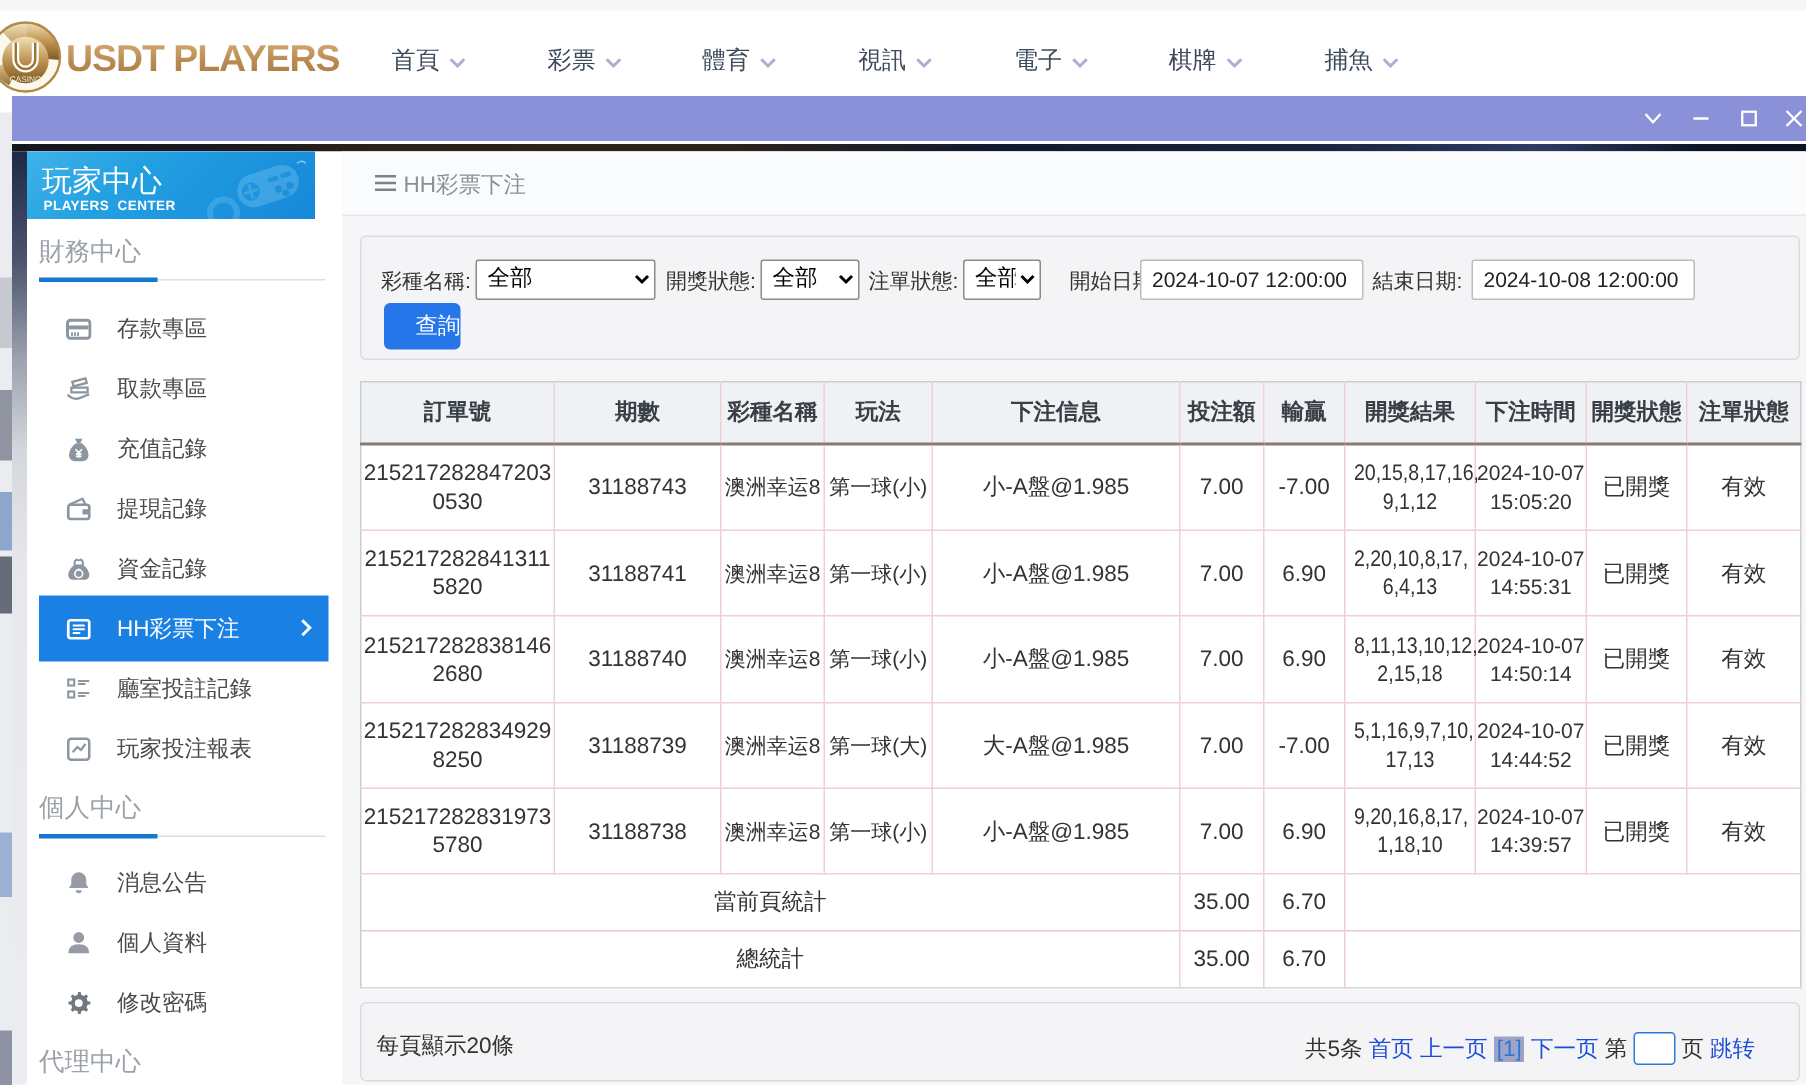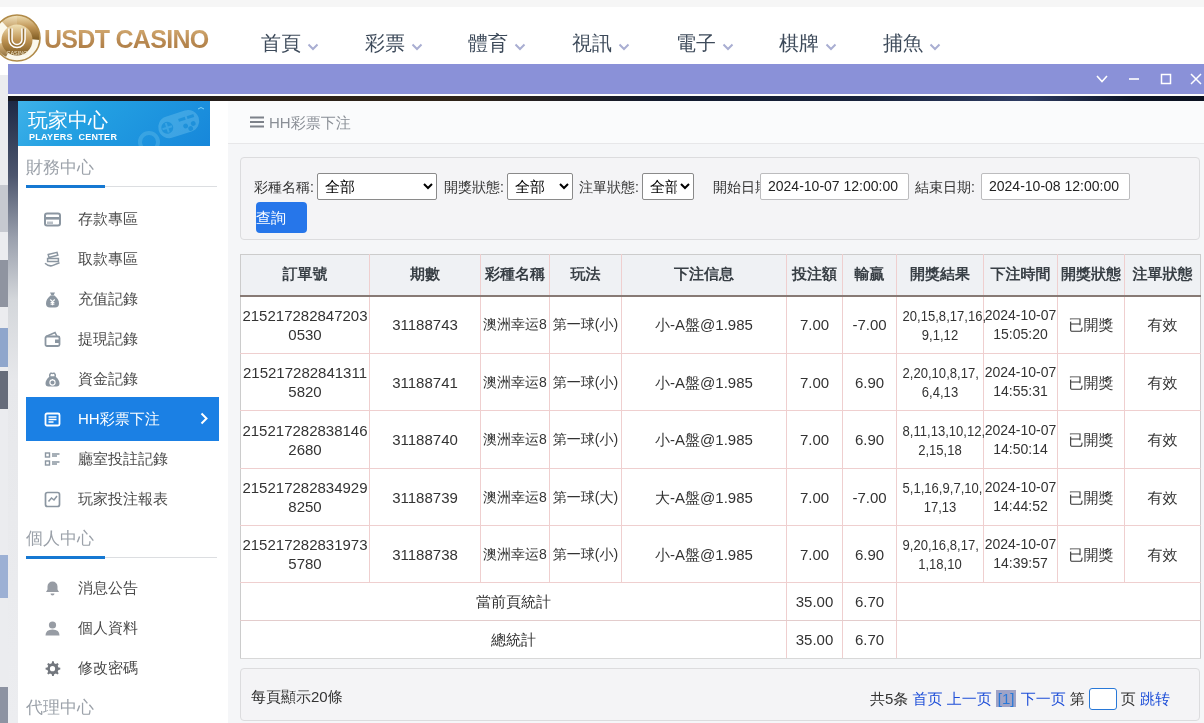--- a/index.html
+++ b/index.html
@@ -2,21 +2,21 @@
 <html><head>
 <meta charset="utf-8">
 <style>
 *{margin:0;padding:0;box-sizing:border-box}
 html,body{width:1204px;height:723px;overflow:hidden;font-family:"Liberation Sans",sans-serif;background:#fff}
 .abs{position:absolute}
 
 #topstrip{left:0;top:0;width:1204px;height:7px;background:#f6f6f6}
 #logoCircle{left:-7px;top:14px;width:48px;height:48px}
 #logoText{left:44px;top:25px;font-size:25px;font-weight:bold;letter-spacing:-0.7px;background:linear-gradient(180deg,#d3ab72 10%,#b98a52 55%,#ad7c44 90%);-webkit-background-clip:text;background-clip:text;color:transparent}
-.nav{top:30px;height:20px;font-size:20px;color:#3d4a5a;white-space:nowrap}
+.nav{top:30px;height:20px;font-size:16px;color:#3d4a5a;white-space:nowrap}
 .nav svg{vertical-align:-1px;margin-left:6px}
 
 #titlebar{left:8px;top:64px;width:1196px;height:30px;background:#8a91d8}
 #titlebar svg{position:absolute;top:9px}
 #whiteline{left:8px;top:94px;width:1196px;height:2px;background:#fdfdfd}
 #darkstrip{left:8px;top:96px;width:1196px;height:5px;background:linear-gradient(90deg,#15161e 0%,#191921 10%,#2b2118 21%,#2f2419 38%,#121a2e 55%,#18233c 72%,#2e3c63 85%,#0d1526 94%,#0b1120 100%)}
 
 #leftedge{left:0;top:75px;width:8px;height:648px;background:#ebecef}
 #winborder{left:8px;top:101px;width:10px;height:622px;background:linear-gradient(180deg,#1d2946 0%,#4d566e 12%,#9aa0ad 22%,#d4d7db 32%,#e7e8eb 45%,#ecedf0 100%)}
 
@@ -34,23 +34,23 @@
 #miActive .ic{position:absolute;left:18px;top:14px;width:17px;height:17px}
 #miActive .tx{position:absolute;left:52px;top:13px;font-size:15px;color:#fff}
 
 
 #main{left:228px;top:101px;width:976px;height:622px;background:#f5f6f8}
 #crumbBar{position:absolute;left:0;top:0;width:976px;height:43px;background:#fafbfc;border-bottom:1px solid #e7e7e9}
 #crumbBar .ham{position:absolute;left:22px;top:15px}
 #crumbBar .tx{position:absolute;left:41px;top:13px;font-size:15px;color:#8a8f96}
 #filter{position:absolute;left:12px;top:56px;width:960px;height:83px;background:#f4f4f6;border:1px solid #dcdcde;border-radius:4px}
 #filter .lab{position:absolute;top:21px;font-size:14px;color:#333}
-select{position:absolute;top:15px;height:27px;padding-left:3px;font-size:15px;font-family:Liberation Serif, serif;color:#000;border:1px solid #8a8a8a;border-radius:2px;background:#fff}
+select{position:absolute;top:15px;height:27px;padding-left:3px;font-size:15px;font-family:Liberation Mono, monospace;color:#000;border:1px solid #8a8a8a;border-radius:2px;background:#fff}
 .dinput{position:absolute;top:15px;height:27px;font-size:14px;color:#222;border:1px solid #bcbcbe;border-radius:2px;background:#fff;line-height:25px;padding-left:7px;white-space:nowrap}
-#btnQuery{position:absolute;left:15px;top:44px;width:51px;height:31px;background:#2676ea;border-radius:4px;color:#fff;font-size:15px;text-align:left;line-height:31px}
+#btnQuery{position:absolute;left:15px;top:44px;width:51px;height:31px;background:#2676ea;border-radius:4px;color:#fff;font-size:15px;text-align:right;line-height:31px}
 
 #tablebox{position:absolute;left:12px;top:153px;width:960px;background:#fff}
 table{border-collapse:collapse;table-layout:fixed;width:960px;font-size:15px;color:#333}
 th{background:#eff1f4;font-weight:bold;color:#383f45;height:41px;border:1px solid #efcfcf;border-top:1px solid #ccc;border-bottom:2px solid #877a75;padding:0}
 td{border:1px solid #efcfcf;text-align:center;padding:0;line-height:19px}
 tr.dr td{height:57px}
 tr.h58 td{height:58px}
 tr.h57 td{height:57px}
 td.zh{white-space:nowrap;font-size:14px}
 td.dt{font-size:14px}
@@ -88,21 +88,21 @@
   <circle cx="24" cy="24" r="23" fill="#fbf8ec"></circle>
   <path d="M24 1 A23 23 0 0 1 46.9 26 L24 24 Z" fill="url(#gold2)"></path>
   <path d="M8 6.5 A23 23 0 0 1 24 1 L24 24 Z" fill="url(#gold2)" opacity=".8"></path>
   <path d="M2.2 31 A23 23 0 0 0 13 42.8 L24 24 Z" fill="url(#gold2)" opacity=".85"></path>
   <circle cx="24" cy="24" r="23" fill="none" stroke="#b08a48" stroke-width="1.6"></circle>
   <circle cx="24" cy="26" r="15.5" fill="url(#gold2)"></circle>
   <path d="M17.5 14.5 v11 a6.5 6.5 0 0 0 13 0 v-11" fill="none" stroke="#fff" stroke-width="4.6"></path>
   <path d="M17.5 14.5 v11 a6.5 6.5 0 0 0 13 0 v-11" fill="none" stroke="#9a7335" stroke-width="1.6"></path>
   <text x="24" y="40.5" text-anchor="middle" font-size="5.5" font-family="Liberation Sans" fill="#f5ecd2">CASINO</text>
 </svg>
-<div class="abs" id="logoText">USDT CASINO</div>
+<div class="abs" id="logoText">USDT PLAYERS</div>
 
 <div class="abs nav" style="left:261px">首頁<svg width="12" height="8" viewBox="0 0 12 8">
       <path d="M1.5 1.5 L6 6 L10.5 1.5" fill="none" stroke="#a9aed2" stroke-width="2"></path>
     </svg></div>
 <div class="abs nav" style="left:365px">彩票<svg width="12" height="8" viewBox="0 0 12 8">
       <path d="M1.5 1.5 L6 6 L10.5 1.5" fill="none" stroke="#a9aed2" stroke-width="2"></path>
     </svg></div>
 <div class="abs nav" style="left:468px">體育<svg width="12" height="8" viewBox="0 0 12 8">
       <path d="M1.5 1.5 L6 6 L10.5 1.5" fill="none" stroke="#a9aed2" stroke-width="2"></path>
     </svg></div>

